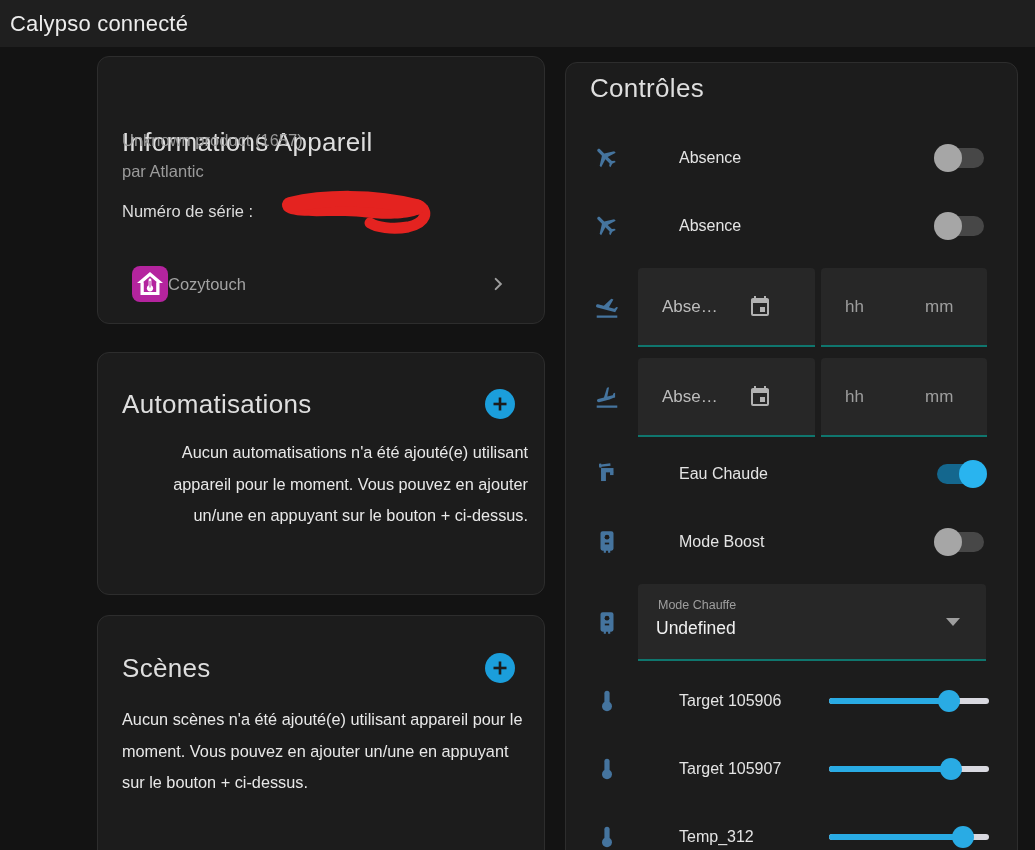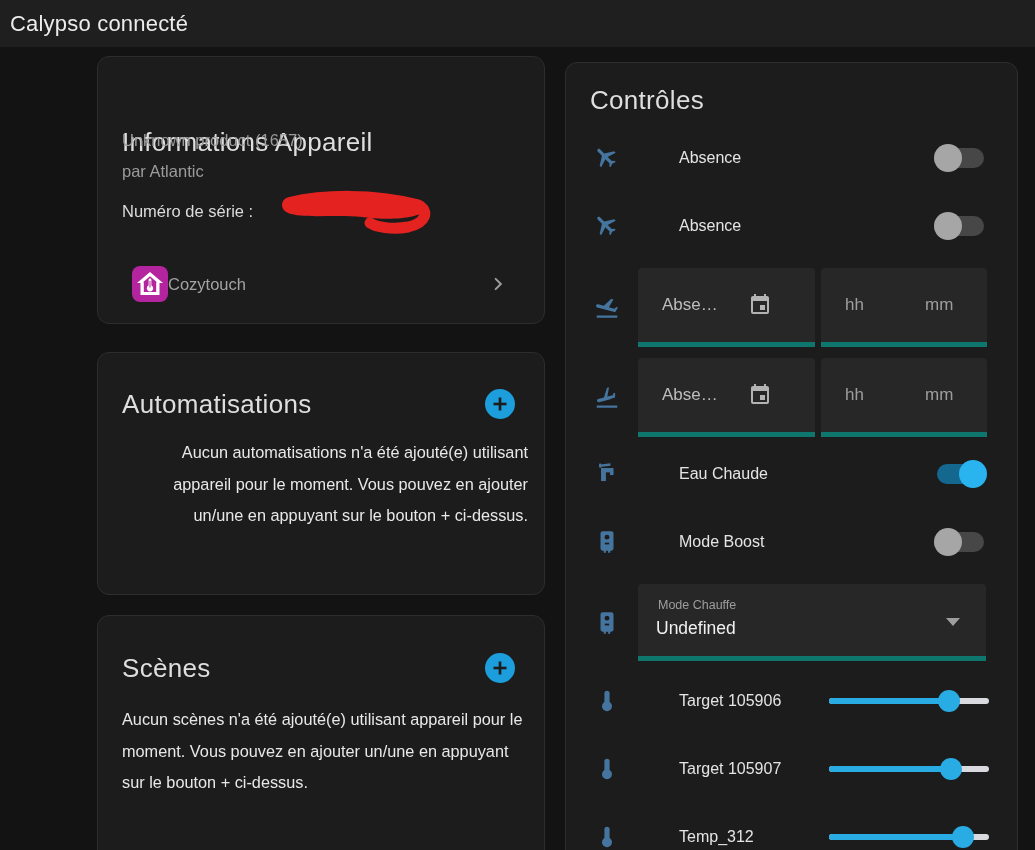--- a/index.html
+++ b/index.html
@@ -39,21 +39,21 @@
   .ctrl-icon { position:absolute; left:28px; top:50%; transform:translateY(-50%); width:26px; height:26px; }
   .ctrl-label { position:absolute; left:113px; top:50%; transform:translateY(-50%); color:#e4e4e4; font-size:16px; }
 
   
   .toggle { position:absolute; left:371px; top:50%; transform:translateY(-50%); width:47px; height:20px; border-radius:10px; background:#474747; cursor:pointer; }
   .toggle .knob { position:absolute; top:-4px; left:-3px; width:28px; height:28px; border-radius:50%; background:#a6a6a6; }
   .toggle.on { background:#14678e; }
   .toggle.on .knob { left:22px; background:#29b4ef; }
 
   
-  .field { position:absolute; background:#272727; border-radius:4px 4px 0 0; border-bottom:5px solid #0f766e; cursor:text; }
+  .field { position:absolute; background:#272727; border-radius:4px 4px 0 0; border-bottom:2px solid #0f766e; cursor:text; }
   .date-field { left:72px; width:177px; height:79px; }
   .time-field { left:255px; width:166px; height:79px; }
   .field-ph { position:absolute; top:50%; transform:translateY(-50%); color:#bdbdbd; font-size:17px; }
   .date-field .field-ph { left:24px; }
   .cal-icon { position:absolute; left:110px; top:50%; transform:translateY(-50%); width:24px; height:24px; }
   .ph-hh { left:24px; color:#9e9e9e; }
   .ph-mm { left:104px; color:#9e9e9e; }
 
   .select-field { left:72px; width:348px; height:77px; cursor:pointer; }
   .select-label { position:absolute; left:20px; top:14px; color:#9e9e9e; font-size:12.5px; }
@@ -118,21 +118,21 @@
     <div class="add-fab" style="top:37px">
       <svg width="16" height="16" viewBox="0 0 16 16">
         <rect x="6.7" y="1.5" width="2.6" height="13" fill="#1c1c1c"></rect>
           <rect x="1.5" y="6.7" width="13" height="2.6" fill="#1c1c1c"></rect>
       </svg>
     </div>
     <div class="empty-text" style="top:88px">Aucun scènes n'a été ajouté(e) utilisant appareil pour le moment. Vous pouvez en ajouter un/une en appuyant sur le bouton + ci-dessus.</div>
   </div>
 
   <div class="card card-ctrl">
-    <div class="card-title" style="top:22px">Contrôles</div>
+    <div class="card-title" style="top:10px">Contrôles</div>
 
     <div class="ctrl-row" style="top:81px">
       <svg class="ctrl-icon" viewBox="0 0 24 24">
         <g transform="scale(-1,1) translate(-24,0)">
             <path fill="#45749e" d="M20.56,3.91C21.15,4.5 21.15,5.45 20.56,6.04L16.67,9.93L18.79,19.11L17.38,20.53L13.5,13.1L9.6,17L9.96,19.47L8.89,20.53L7.13,17.35L3.94,15.58L5,14.5L7.5,14.88L11.37,11L3.94,7.09L5.36,5.68L14.55,7.8L18.44,3.91C19,3.33 20,3.33 20.56,3.91Z"></path>
           </g>
       </svg>
       <div class="ctrl-label">Absence</div>
       <div class="toggle off">
           <div class="knob"></div>

